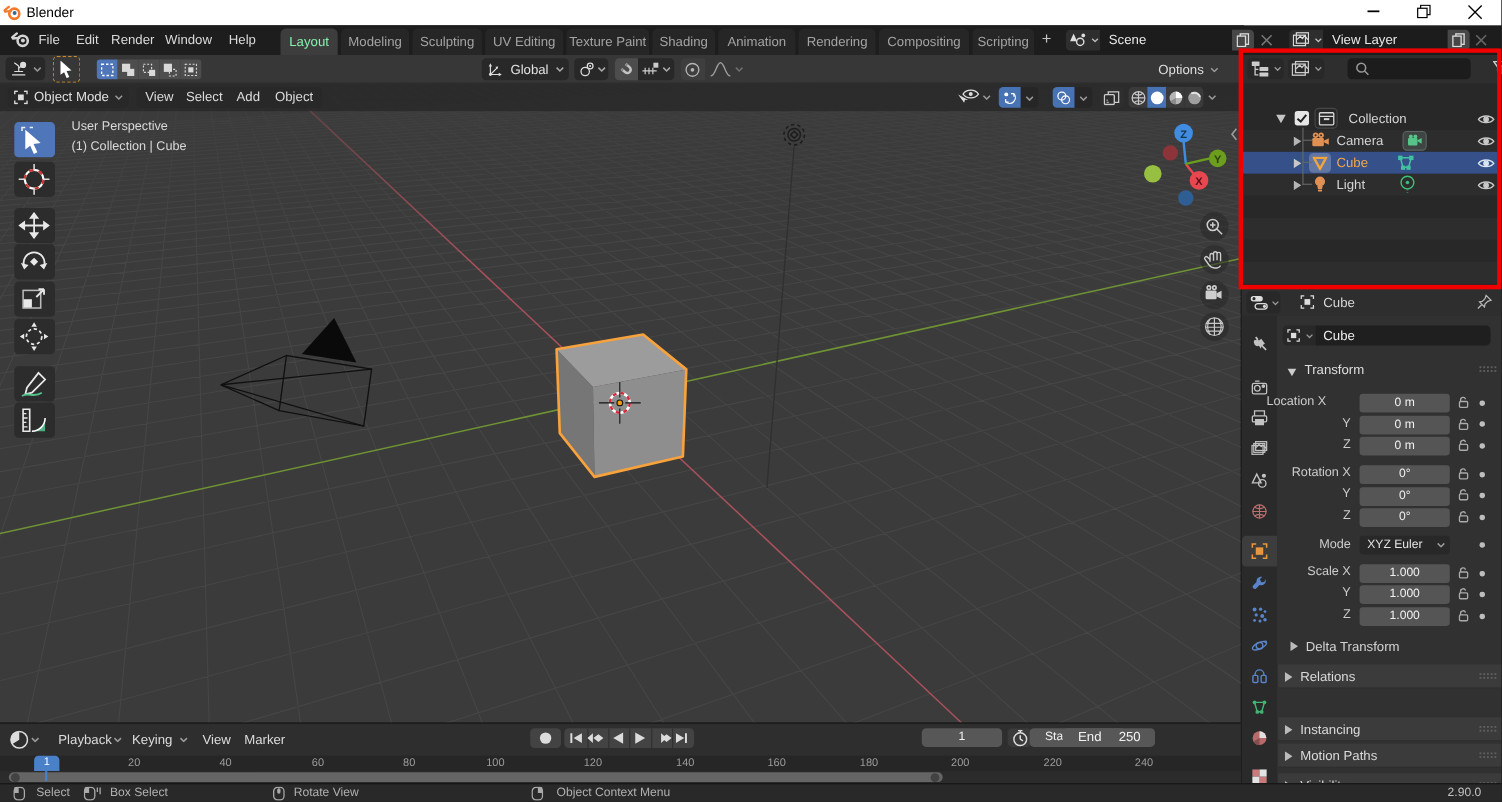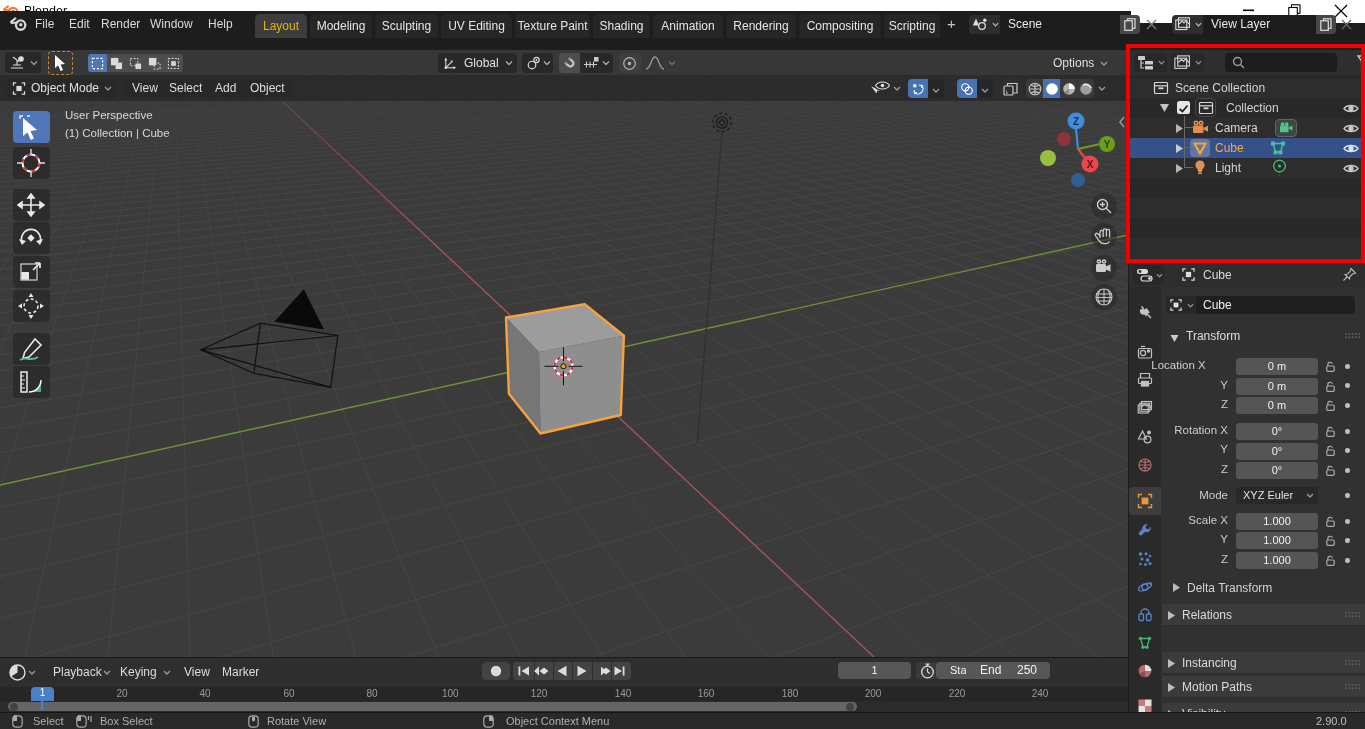--- a/index.html
+++ b/index.html
@@ -2,24 +2,24 @@
 <html><head><meta charset="utf-8">
 <style>
 *{margin:0;padding:0;box-sizing:border-box;font-family:"Liberation Sans",sans-serif;}
 html,body{width:1365px;height:729px;overflow:hidden;background:#1d1d1d;}
 .abs{position:absolute;}
 #stage{position:relative;width:1365px;height:729px;}
 
 #titlebar{left:0;top:0;width:1365px;height:23px;background:#fff;color:#000;}
 #titlebar .t{position:absolute;left:35px;top:4px;font-size:12.5px;}
 
-#topbar{left:0;top:11px;width:1131px;height:27px;background:#1d1d1d;}
+#topbar{left:0;top:23px;width:1131px;height:27px;background:#1d1d1d;}
 .menu{position:absolute;top:6px;font-size:12px;color:#dadada;}
-.tab{position:absolute;top:3px;height:24px;line-height:24px;font-size:12px;color:#e5e5e5;background:#262626;border-radius:5px 5px 0 0;text-align:center;}
-.tab.act{background:#3d3d3d;color:#eab308;}
+.tab{position:absolute;top:3px;height:24px;line-height:24px;font-size:12px;color:#a3a3a3;background:#262626;border-radius:5px 5px 0 0;text-align:center;}
+.tab.act{background:#3d3d3d;color:#86efac;}
 
 #toolsettings{left:0;top:50px;width:1128px;height:26px;background:#373737;border-bottom:1px solid #2c2c2c;z-index:5;}
 #vpheader{left:0;top:76px;width:1128px;height:25px;background:rgba(40,40,40,0.82);z-index:5;}
 .hbtn{position:absolute;background:#282828;border-radius:4px;color:#e0e0e0;font-size:12px;}
 .hmenu{position:absolute;top:3px;height:19px;line-height:19px;padding:0 8px;font-size:12px;color:#dcdcdc;background:#282828;border-radius:4px;}
 
 #outliner{left:1129px;top:50px;width:236px;height:212px;background:#282828;}
 #props{left:1129px;top:263px;width:236px;height:449px;background:#313131;}
 #statusbar{left:0;top:712px;width:1365px;height:17px;background:#292929;border-top:1px solid #161616;color:#b0b0b0;font-size:11px;z-index:6;}
 #timeline{left:0;top:657px;width:1128px;height:55px;background:#2e2e2e;border-top:1px solid #1a1a1a;z-index:6;}
@@ -532,28 +532,20 @@
   <div class="abs" style="left:96px;top:3px;width:112px;height:19px;background:#1c1c1c;border-radius:4px">
    <svg width="13" height="13" style="margin:3px 0 0 7px" viewBox="0 0 13 13" fill="none" stroke="#999" stroke-width="1.4">
             <circle cx="5.5" cy="5.5" r="4"></circle>
             <path d="M8.5 8.5 L12 12"></path>
           </svg>
   </div>
   <svg class="abs" style="left:228px;top:5px" width="12" height="13" viewBox="0 0 12 13" fill="none" stroke="#ccc" stroke-width="1.3">
           <path d="M1 1 H11 L7.5 6 V11.5 L4.5 9.5 V6 Z"></path>
         </svg>
  </div>
-<div class="abs" style="left:0;top:28px;width:236px;height:20px;background:#2d2d2d;">
-<span style="position:absolute;left:24px;top:3px"><svg width="16" height="14" viewBox="0 0 16 14" fill="none" stroke="#d8d8d8" stroke-width="1.2">
-            <rect x="1.5" y="1.5" width="13" height="11" rx="1"></rect>
-            <path d="M1.5 4.8 H14.5"></path>
-            <rect x="5.5" y="6.4" width="5" height="1.8" fill="#d8d8d8" stroke="none"></rect>
-          </svg></span>
-<span style="position:absolute;left:46px;top:3px;font-size:12px;color:#d4d4d4">Scene Collection</span>
-      </div>
 <div class="abs" style="left:0;top:48px;width:236px;height:20px;background:#282828;">
 <svg width="9" height="8" style="position:absolute;left:31px;top:6px" viewBox="0 0 8 7">
           <path d="M0 0 H8 L4 7 Z" fill="#c5c5c5"></path>
         </svg>
 <div style="position:absolute;left:48px;top:3px;width:13px;height:13px;background:#e6e6e6;border-radius:2.5px"><svg width="13" height="13" viewBox="0 0 13 13">
             <path d="M2.5 7 L5.5 9.5 L10.5 3.5" stroke="#222" stroke-width="1.8" fill="none"></path>
           </svg></div>
 <div style="position:absolute;left:66px;top:0;width:21px;height:19px;border:1px solid #474747;border-radius:4px"></div>
 <span style="position:absolute;left:68.5px;top:2.5px"><svg width="16" height="14" viewBox="0 0 16 14" fill="none" stroke="#d8d8d8" stroke-width="1.2">
             <rect x="1.5" y="1.5" width="13" height="11" rx="1"></rect>

